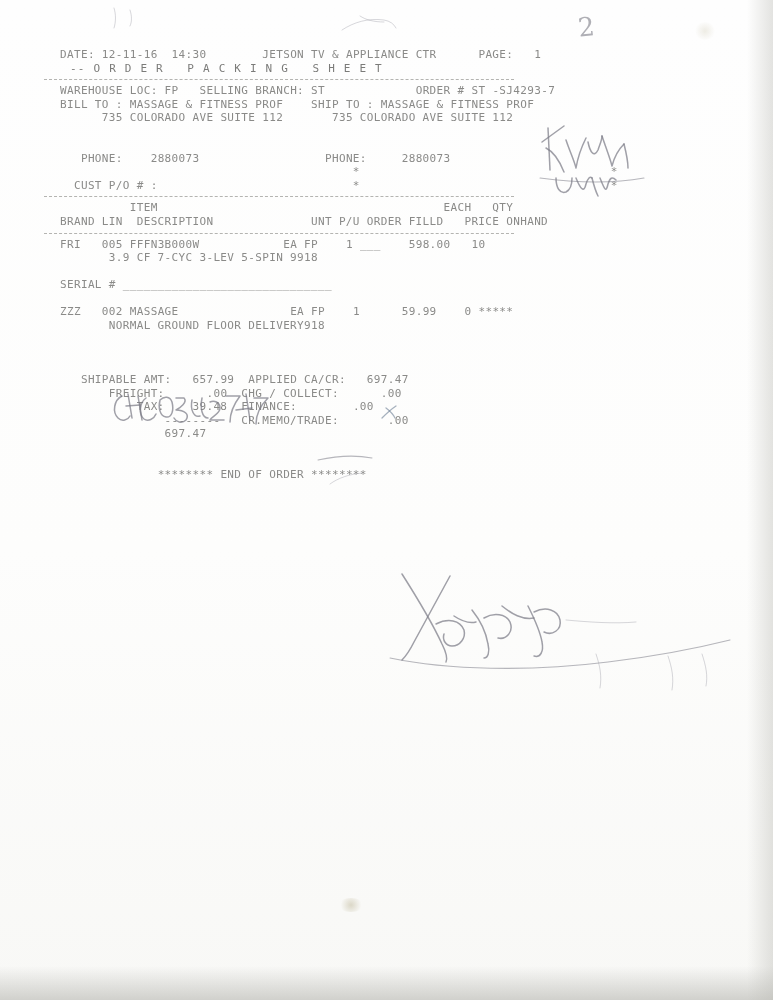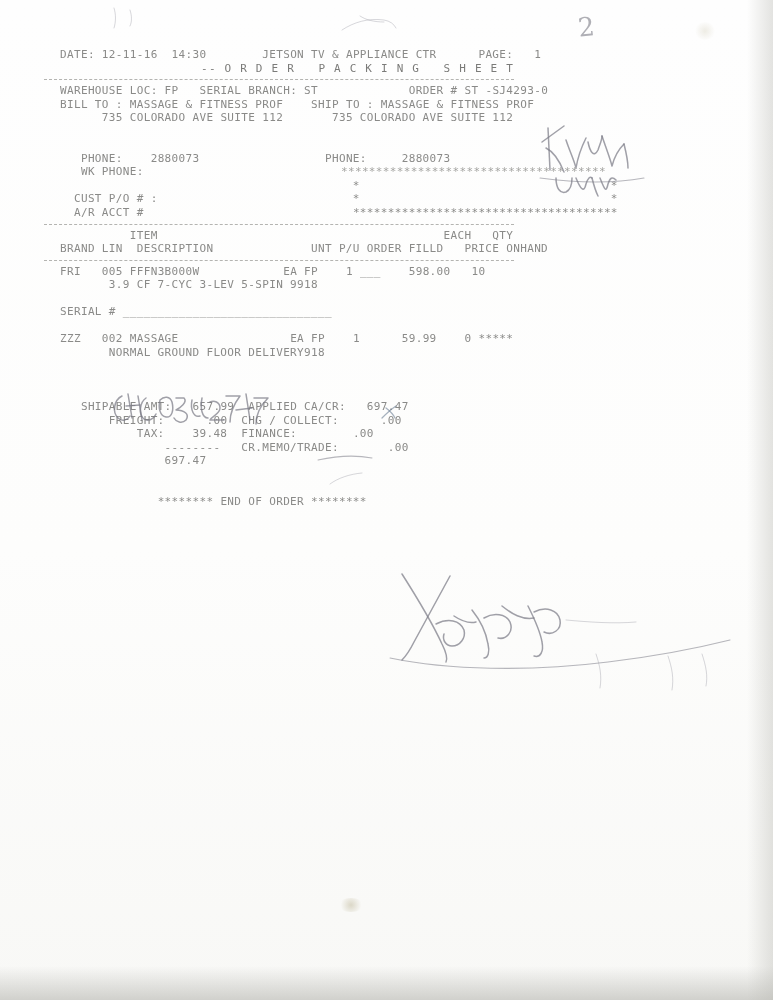--- a/index.html
+++ b/index.html
@@ -97,47 +97,45 @@
 </style>
 </head>
 <body>
 
 <div id="sheet">
 
   <div id="doc">
 
     <div class="line"><span>DATE:</span> <span>12-11-16</span>  <span>14:30</span>        <span>JETSON TV &amp; APPLIANCE CTR</span>      <span>PAGE:</span>   <span>1</span></div>
 
-    <div class="line title" style="text-align:right;padding-left:10px;"><span>--</span> <span>O R D E R   P A C K I N G   S H E E T</span></div>
+    <div class="line title" style="text-align:left;padding-left:10px;"><span>--</span> <span>O R D E R   P A C K I N G   S H E E T</span></div>
 
     <div class="rule"></div>
 
-    <div class="line"><span>WAREHOUSE LOC:</span> <span>FP</span>   <span>SERIAL BRANCH:</span> <span>ST</span>             <span>ORDER #</span> <span>ST -SJ4293-0</span></div>
+    <div class="line"><span>WAREHOUSE LOC:</span> <span>FP</span>   <span>SELLING BRANCH:</span> <span>ST</span>             <span>ORDER #</span> <span>ST -SJ4293-7</span></div>
 
 
     <div class="line"><span>BILL TO :</span> <span>MASSAGE &amp; FITNESS PROF</span>    <span>SHIP TO :</span> <span>MASSAGE &amp; FITNESS PROF</span></div>
 
     <div class="line">      <span>735 COLORADO AVE SUITE 112</span>       <span>735 COLORADO AVE SUITE 112</span></div>
 
     <div class="line"> </div>
 
 
     <div class="line"> </div>
 
     <div class="line">   <span>PHONE:</span>    <span>2880073</span>                  <span>PHONE:</span>     <span>2880073</span></div>
 
-    <div class="line">   <span>WK PHONE:</span>                          <span class="line dim" style="display:inline">**************************************</span></div>
 
 
 
     <div class="line">                                          <span>*                                    *</span></div>
 
     <div class="line">  <span>CUST P/O # :</span>                            <span>*                                    *</span></div>
 
-    <div class="line">  <span>A/R ACCT #</span>                              <span class="dim">**************************************</span></div>
 
     <div class="rule"></div>
 
     <div class="line">          ITEM                                         EACH   QTY</div>
     <div class="line">BRAND LIN  DESCRIPTION              UNT P/U ORDER FILLD   PRICE ONHAND</div>
 
     <div class="rule"></div>
 
     <div class="line"><span>FRI</span>   <span>005</span> <span>FFFN3B000W</span>            <span>EA FP</span>    <span>1</span> ___    <span>598.00</span>   <span>10</span></div>
 

